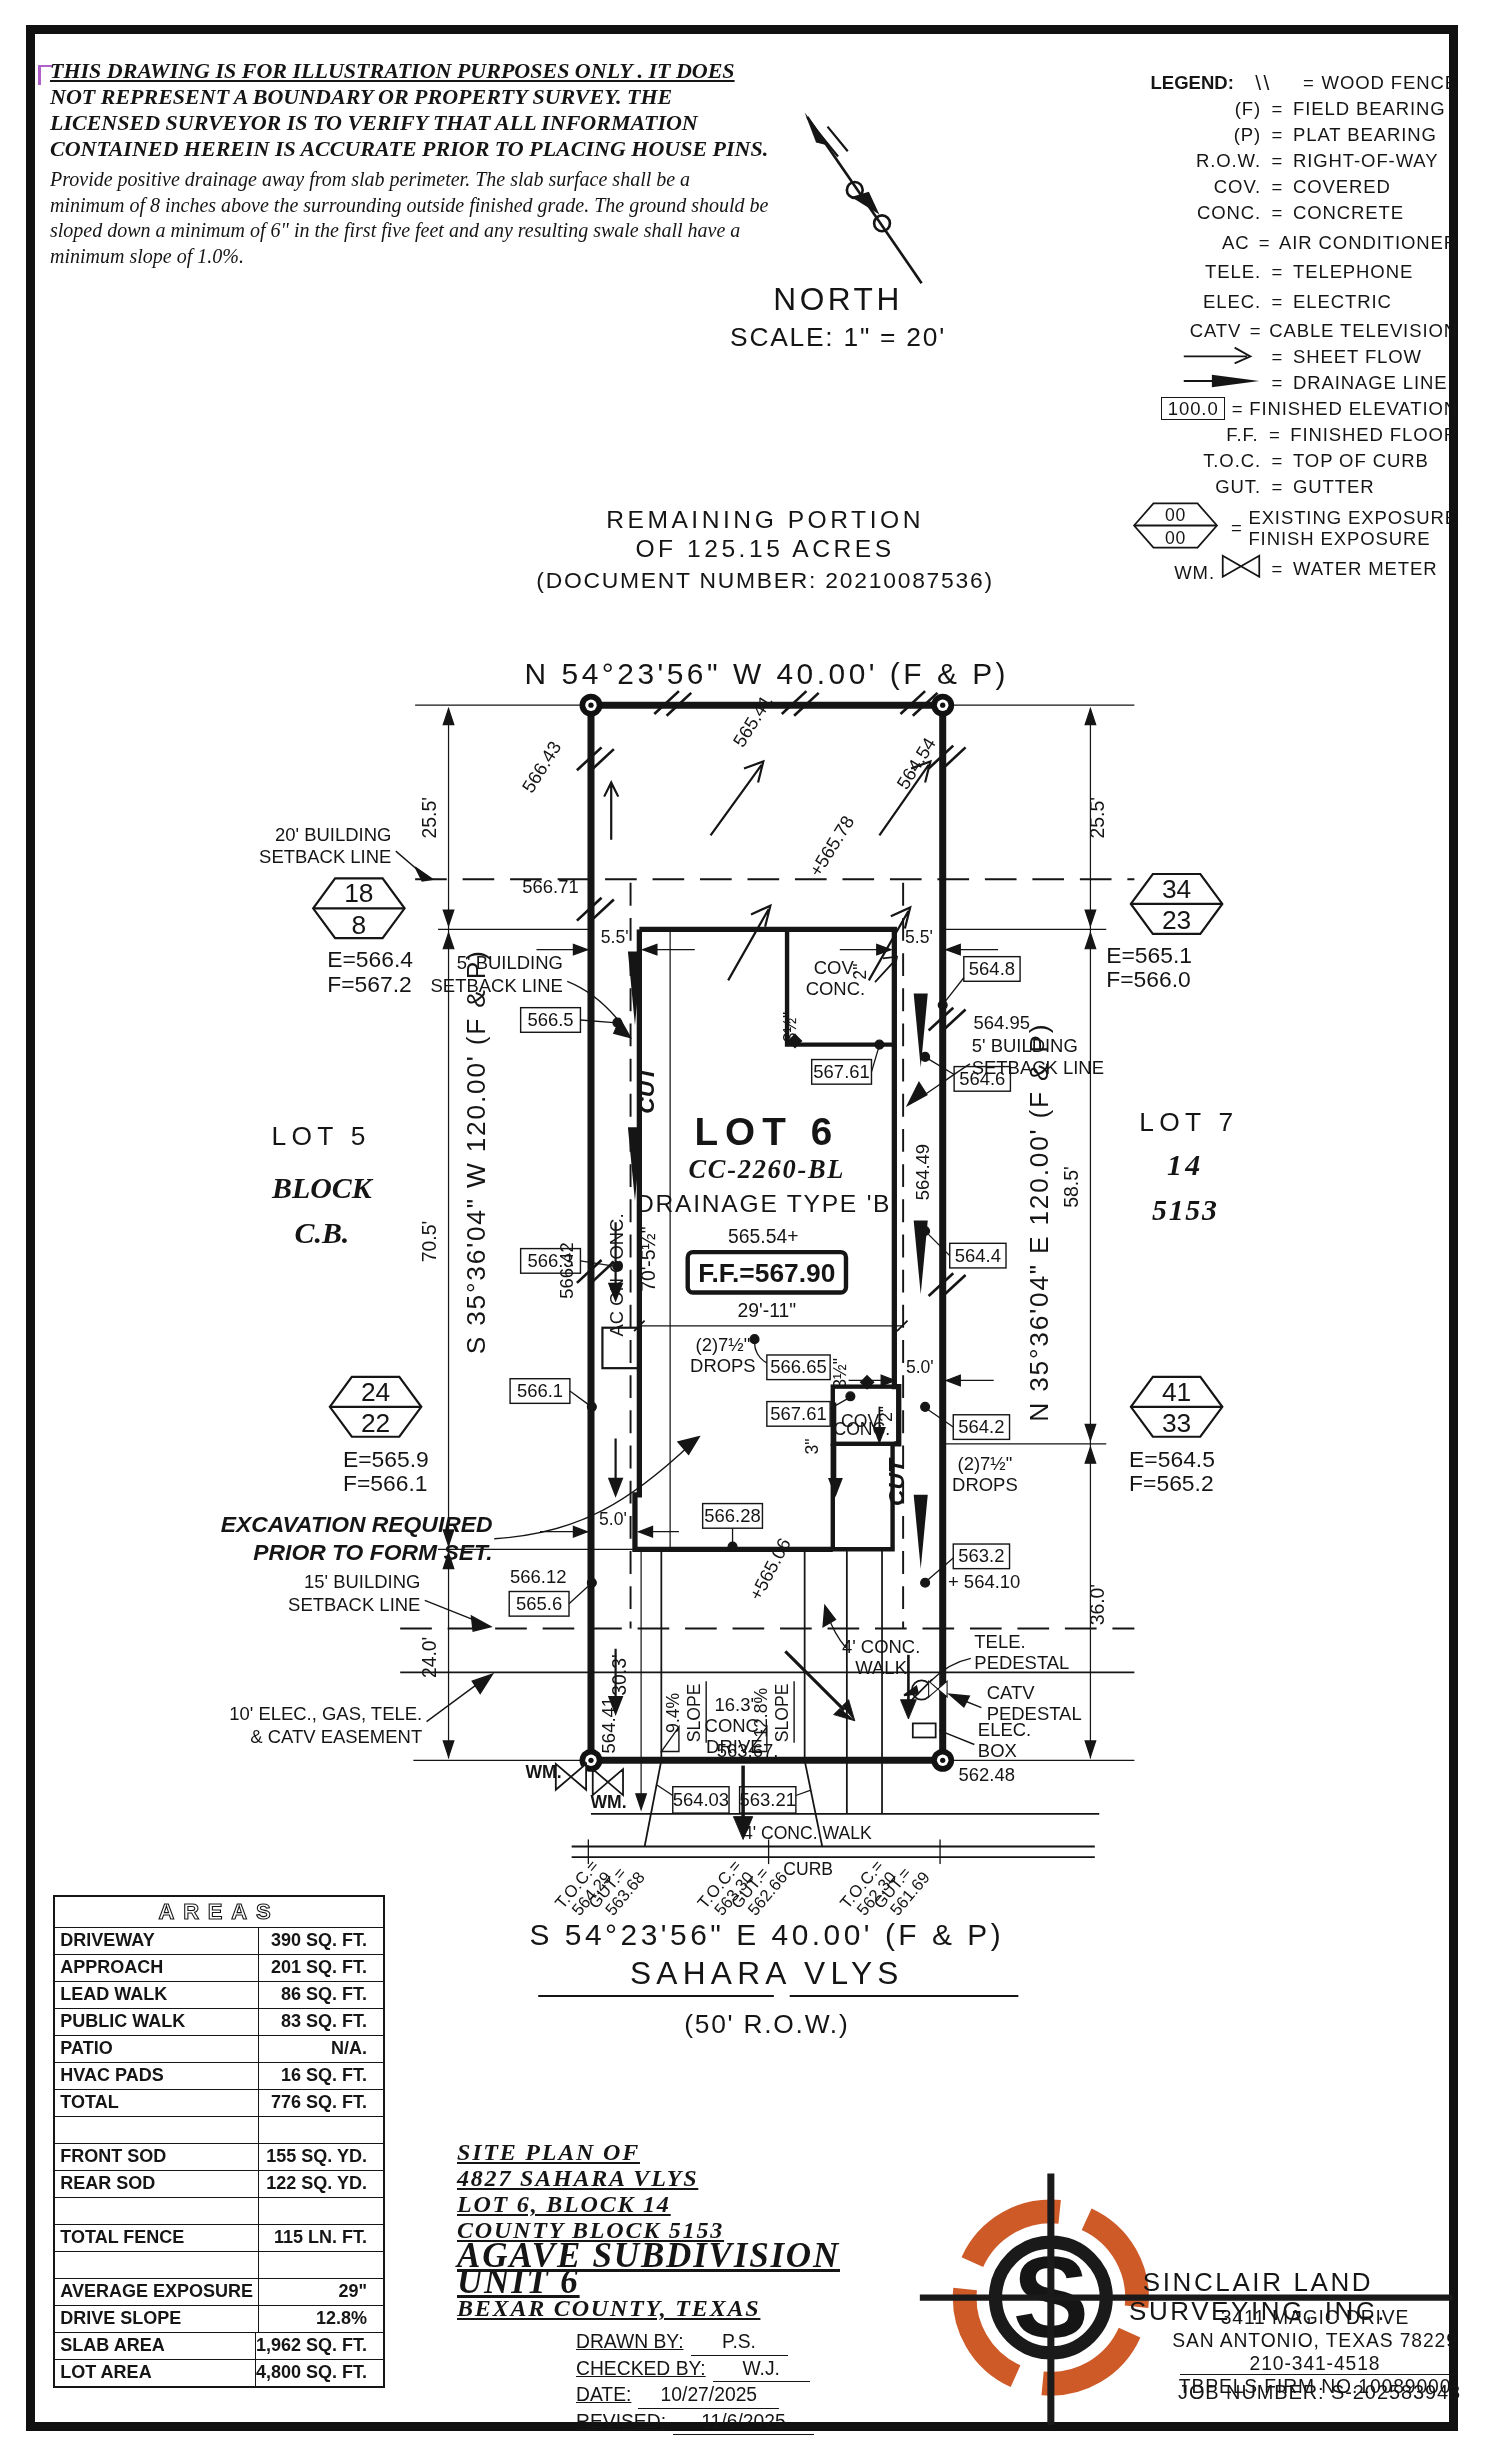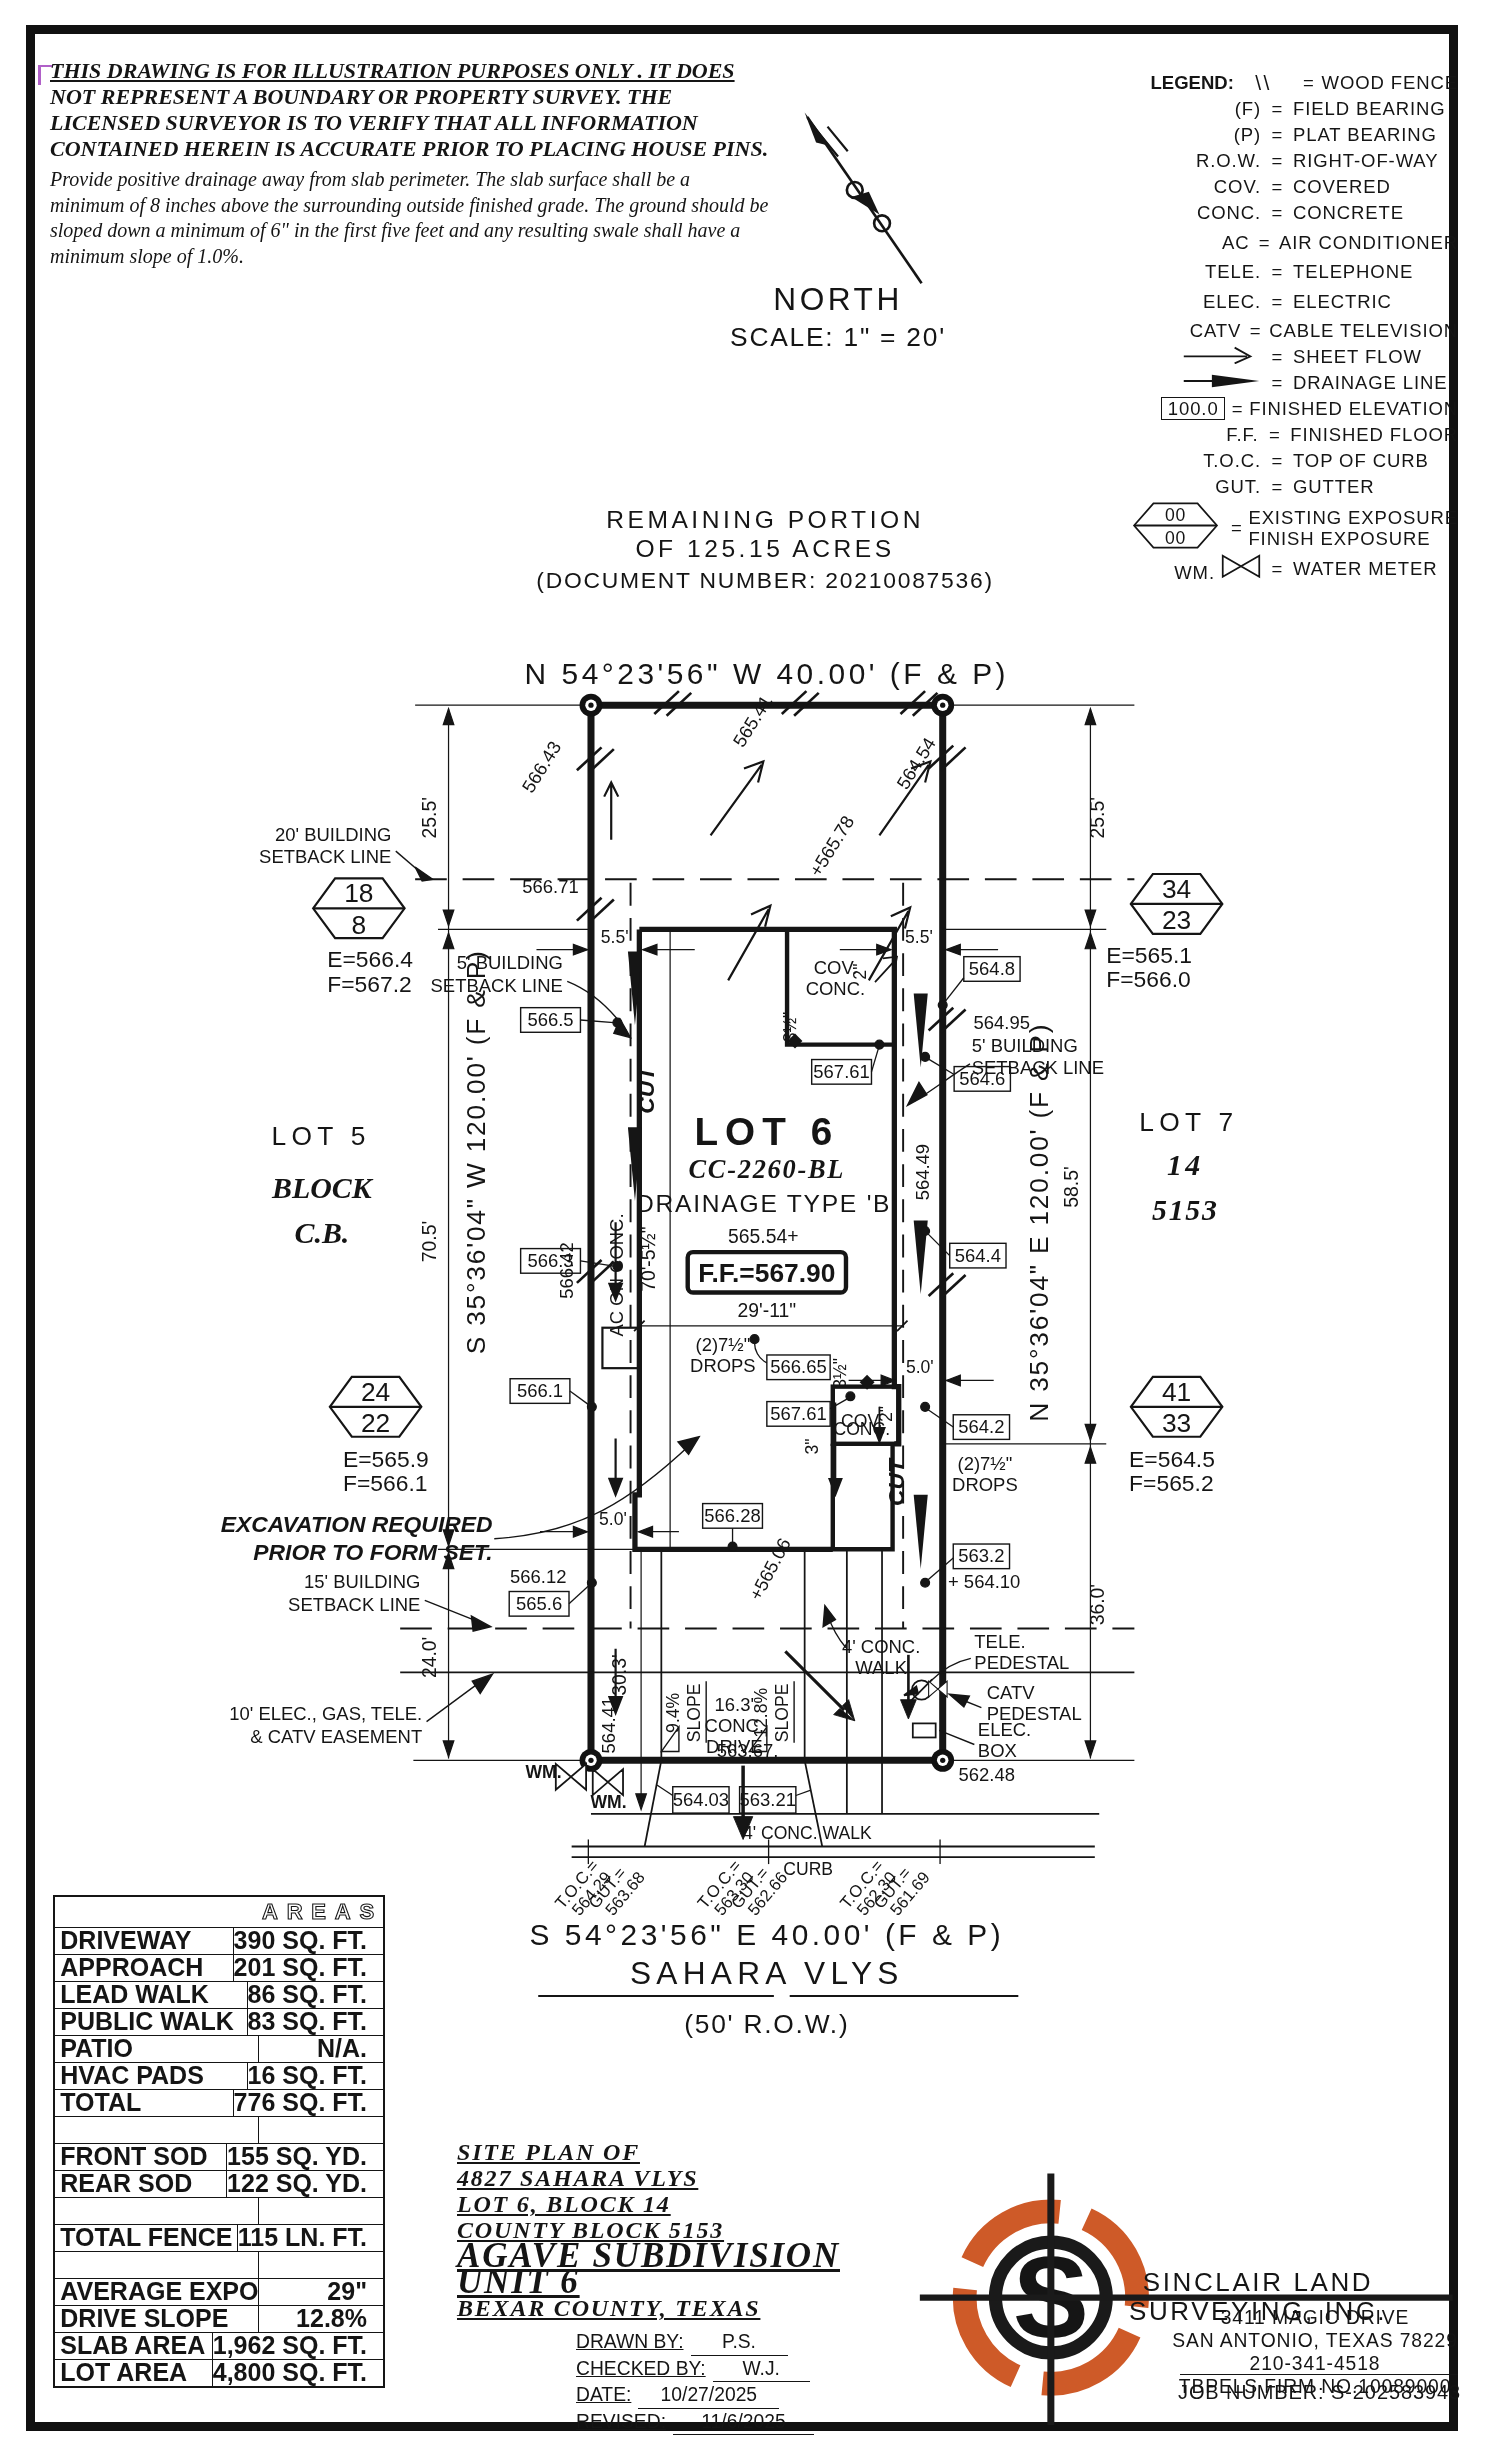--- a/index.html
+++ b/index.html
@@ -17,23 +17,23 @@
   #legend{left:1110px;top:70px;width:348px;font-size:18.5px;}
   .lrow{display:flex;align-items:center;height:26px;white-space:nowrap;}
   .lrow.sp{margin-top:3.5px;}
   .lsym{width:151px;text-align:right;letter-spacing:0.9px;}
   .leq{width:32px;text-align:center;}
   .ldesc{letter-spacing:0.9px;}
   .lbox{border:1.8px solid #151515;padding:0 5.3px;}
   .two{line-height:21px;}
   
   #areas{left:53px;top:1895px;width:332px;border:2.6px solid #151515;box-sizing:border-box;background:#fff;}
-  #areas .title{height:30px;line-height:30px;text-align:right;font-size:22px;letter-spacing:8.8px;font-weight:bold;
+  #areas .title{height:30px;line-height:30px;text-align:center;font-size:22px;letter-spacing:8.8px;font-weight:bold;
                 color:#fff;-webkit-text-stroke:1.1px #151515;border-bottom:1.8px solid #151515;}
-  .arow{display:flex;height:26px;line-height:25.5px;border-bottom:1.8px solid #151515;font-size:25px;font-weight:bold;}
+  .arow{display:flex;height:26px;line-height:25.5px;border-bottom:1.8px solid #151515;font-size:18px;font-weight:bold;}
   .arow:last-child{border-bottom:none;}
   .alab{width:204px;padding-left:5.3px;border-right:1.8px solid #151515;box-sizing:border-box;white-space:nowrap;overflow:hidden;}
   .aval{flex:1;text-align:right;padding-right:16px;white-space:nowrap;}
   
   #tblock{left:457px;top:2139px;width:457px;text-align:left;font-family:"Liberation Serif",serif;
           font-weight:bold;font-style:italic;font-size:24px;line-height:26px;letter-spacing:1.8px;text-decoration:underline;}
   #tblock .big{font-size:35px;}
   #drawn{left:576px;top:2329px;width:317px;font-size:19.3px;line-height:25.5px;text-decoration:underline;}
   .drow{white-space:nowrap;}
   .dval{display:inline-block;min-width:97px;text-align:center;border-bottom:1.8px solid #151515;margin-left:7px;}

